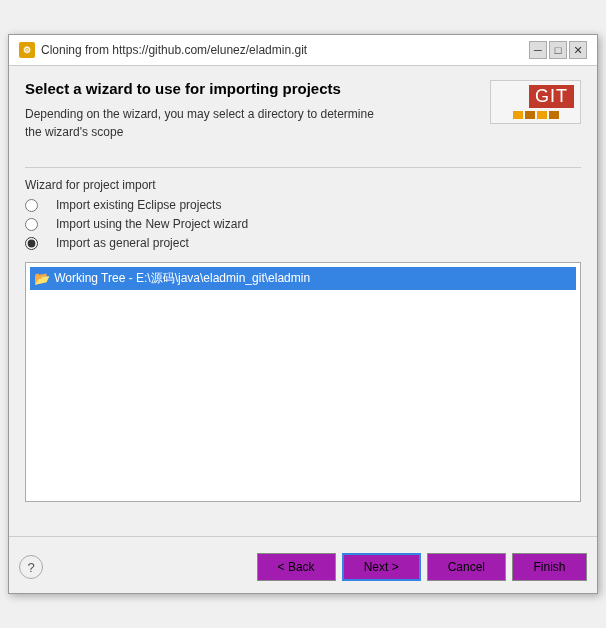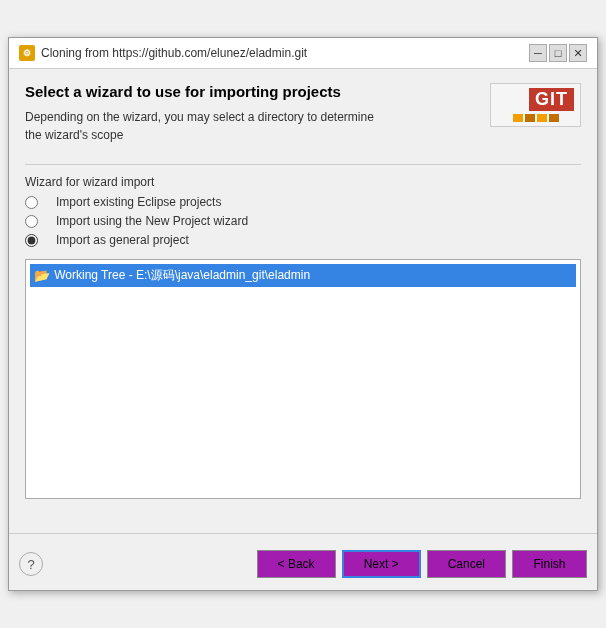--- a/index.html
+++ b/index.html
@@ -99,21 +99,21 @@
       background: #f5f5f5;
       border: 1px solid #ccc;
       padding: 4px 6px;
       display: flex;
       flex-direction: column;
       align-items: center;
     }
 
     .git-logo-text {
       font-size: 18px;
-      font-weight: bold;
+      font-weight: normal;
       color: #c0392b;
       background: #c0392b;
       color: white;
       padding: 1px 6px;
       letter-spacing: 1px;
       margin-left: 32px;
     }
 
     .git-logo-bars {
       display: flex;
@@ -240,21 +240,21 @@
 
     .btn-cancel {
       border: 1px solid #888;
     }
 
     .header-section {
       display: flex;
       justify-content: space-between;
       align-items: flex-start;
       border-bottom: 1px solid #ccc;
-      padding-bottom: 20px;
+      padding-bottom: 26px;
       margin-bottom: 10px;
     }
 
     .header-left {
       flex: 1;
     }
   </style>
 </head>
 <body>
 
@@ -286,21 +286,21 @@
         <div class="git-logo-text">GIT</div>
         <div class="git-logo-bars">
           <div class="git-bar"></div>
           <div class="git-bar git-bar-dark"></div>
           <div class="git-bar"></div>
           <div class="git-bar git-bar-dark"></div>
         </div>
       </div>
     </div>
 
-    <div class="section-label">Wizard for wizard import</div>
+    <div class="section-label">Wizard for project import</div>
 
     <div class="radio-group">
       <label class="radio-item">
         <input type="radio" class="radio-input" name="wizard" style="">
         <span class="radio-label">Import existing Eclipse projects</span>
       </label>
       <label class="radio-item">
         <input type="radio" class="radio-input" name="wizard" style="">
         <span class="radio-label">Import using the New Project wizard</span>
       </label>

